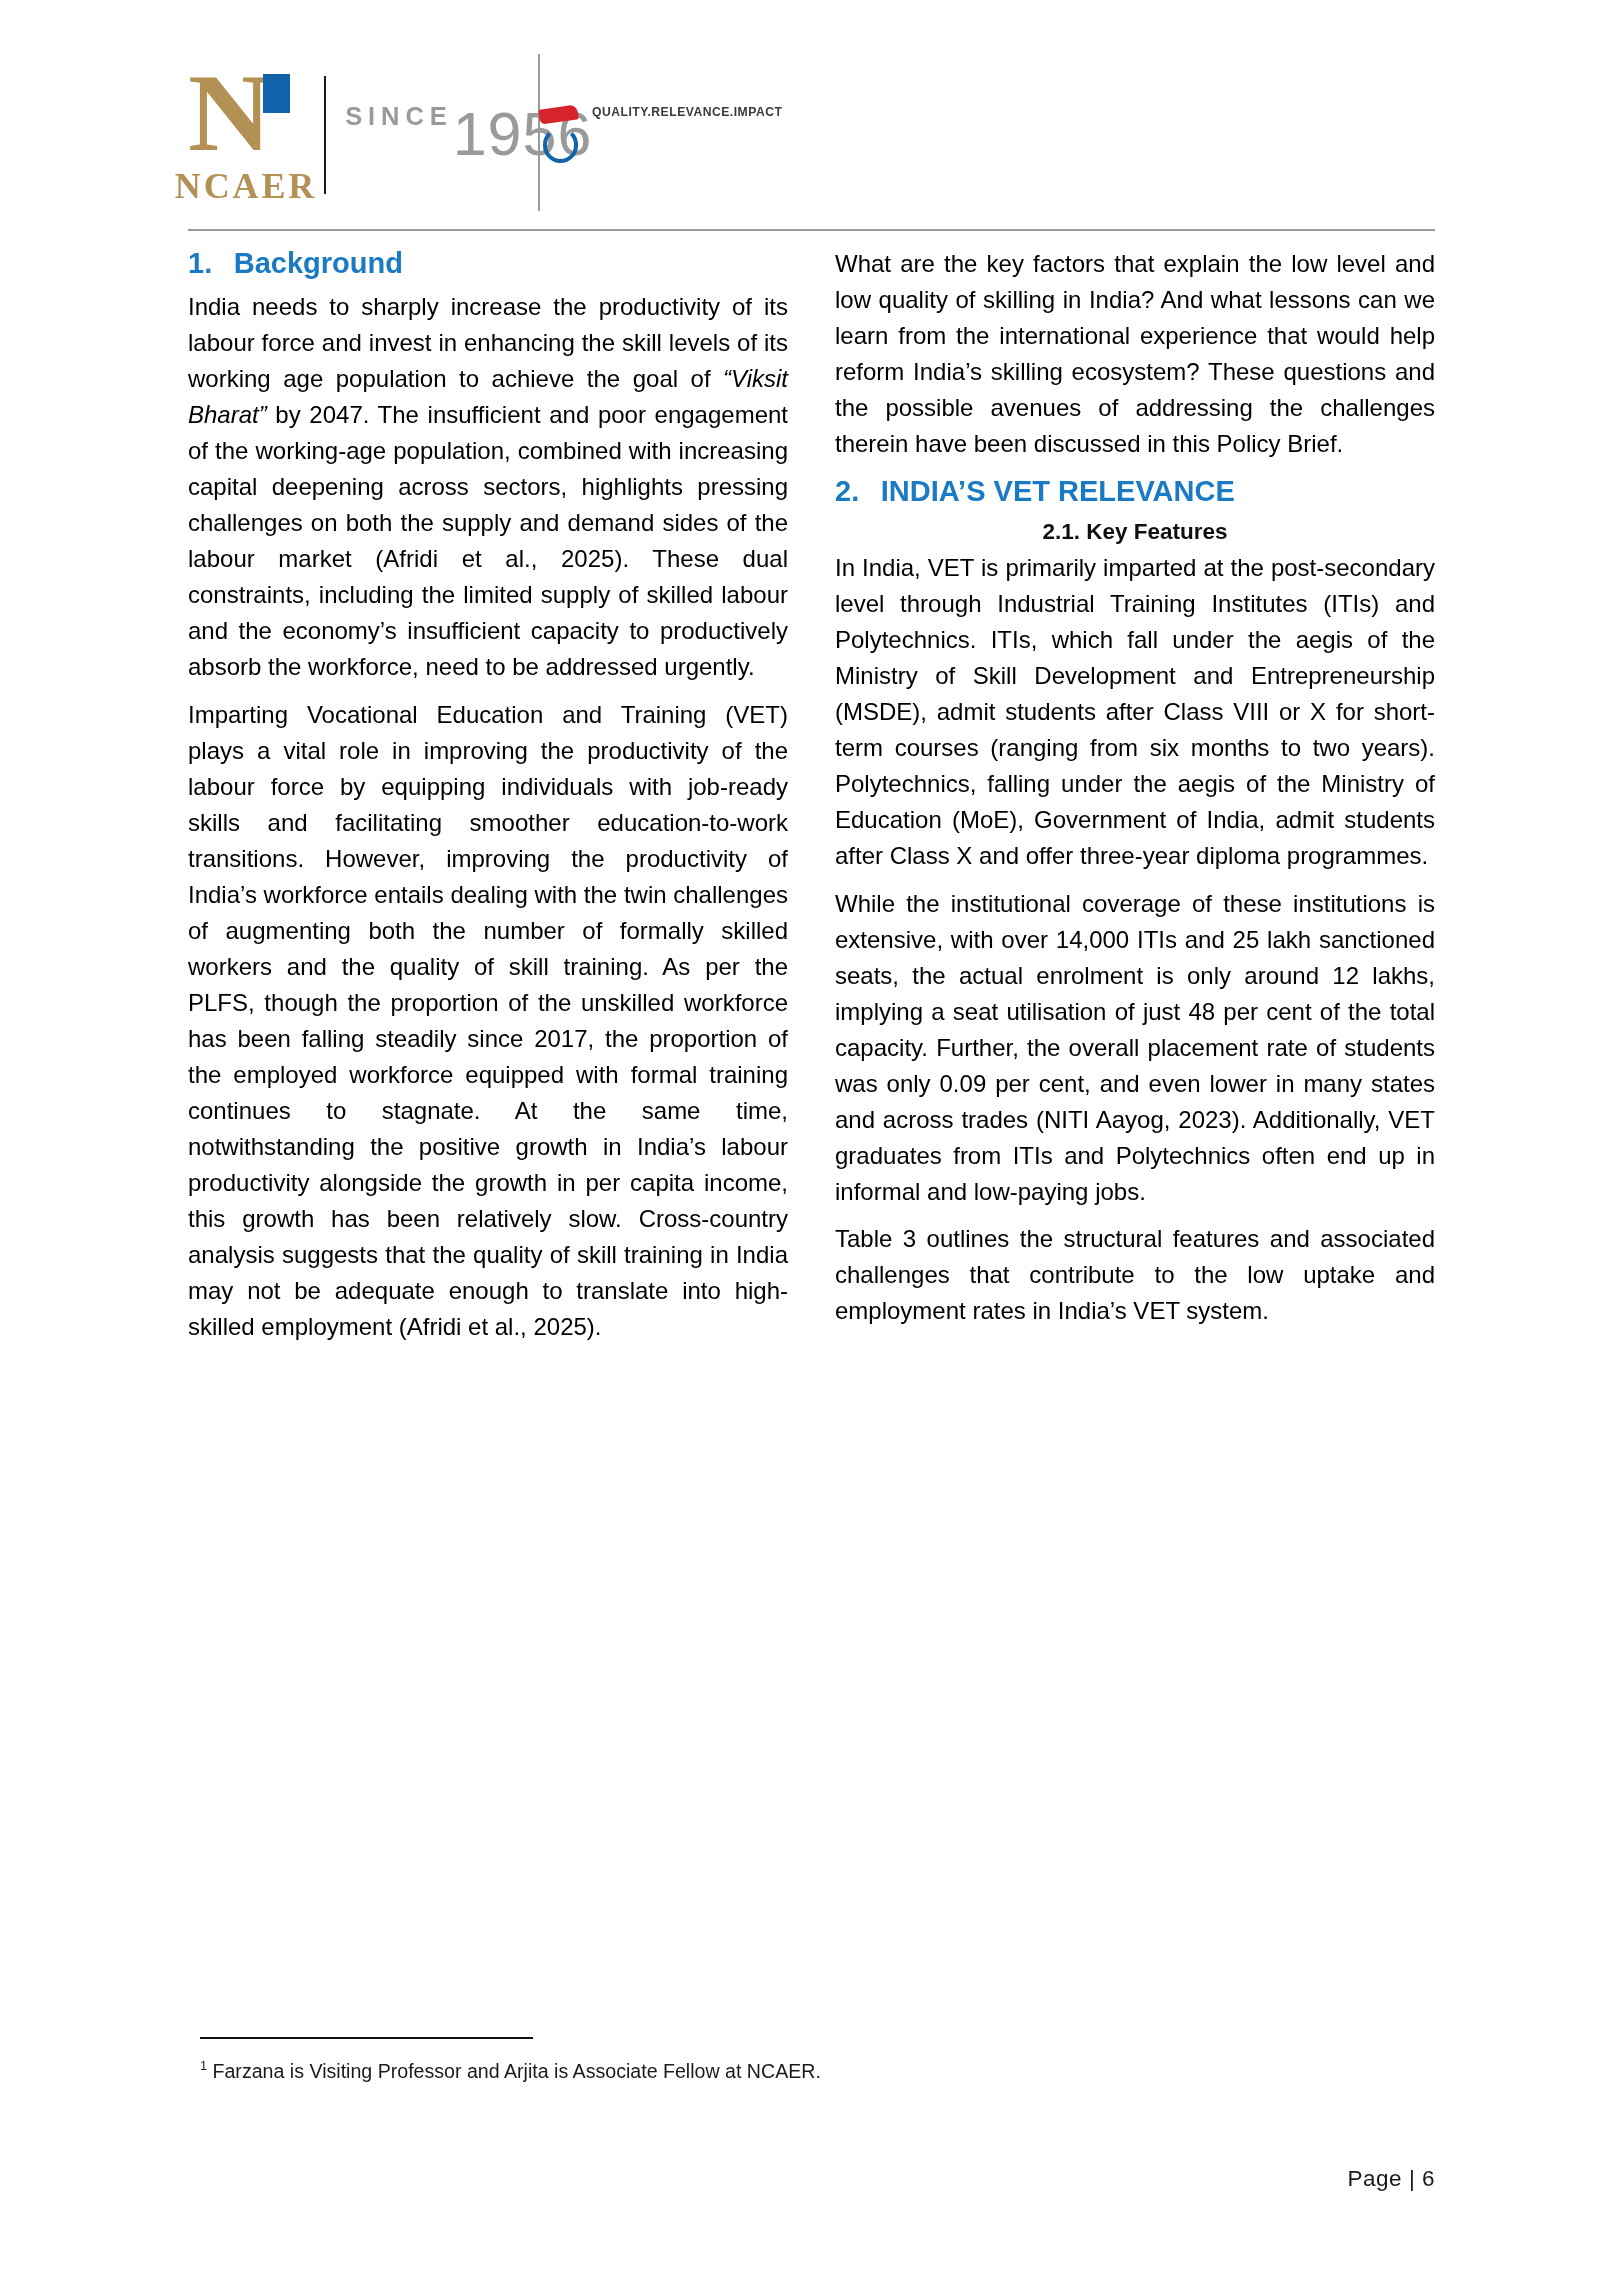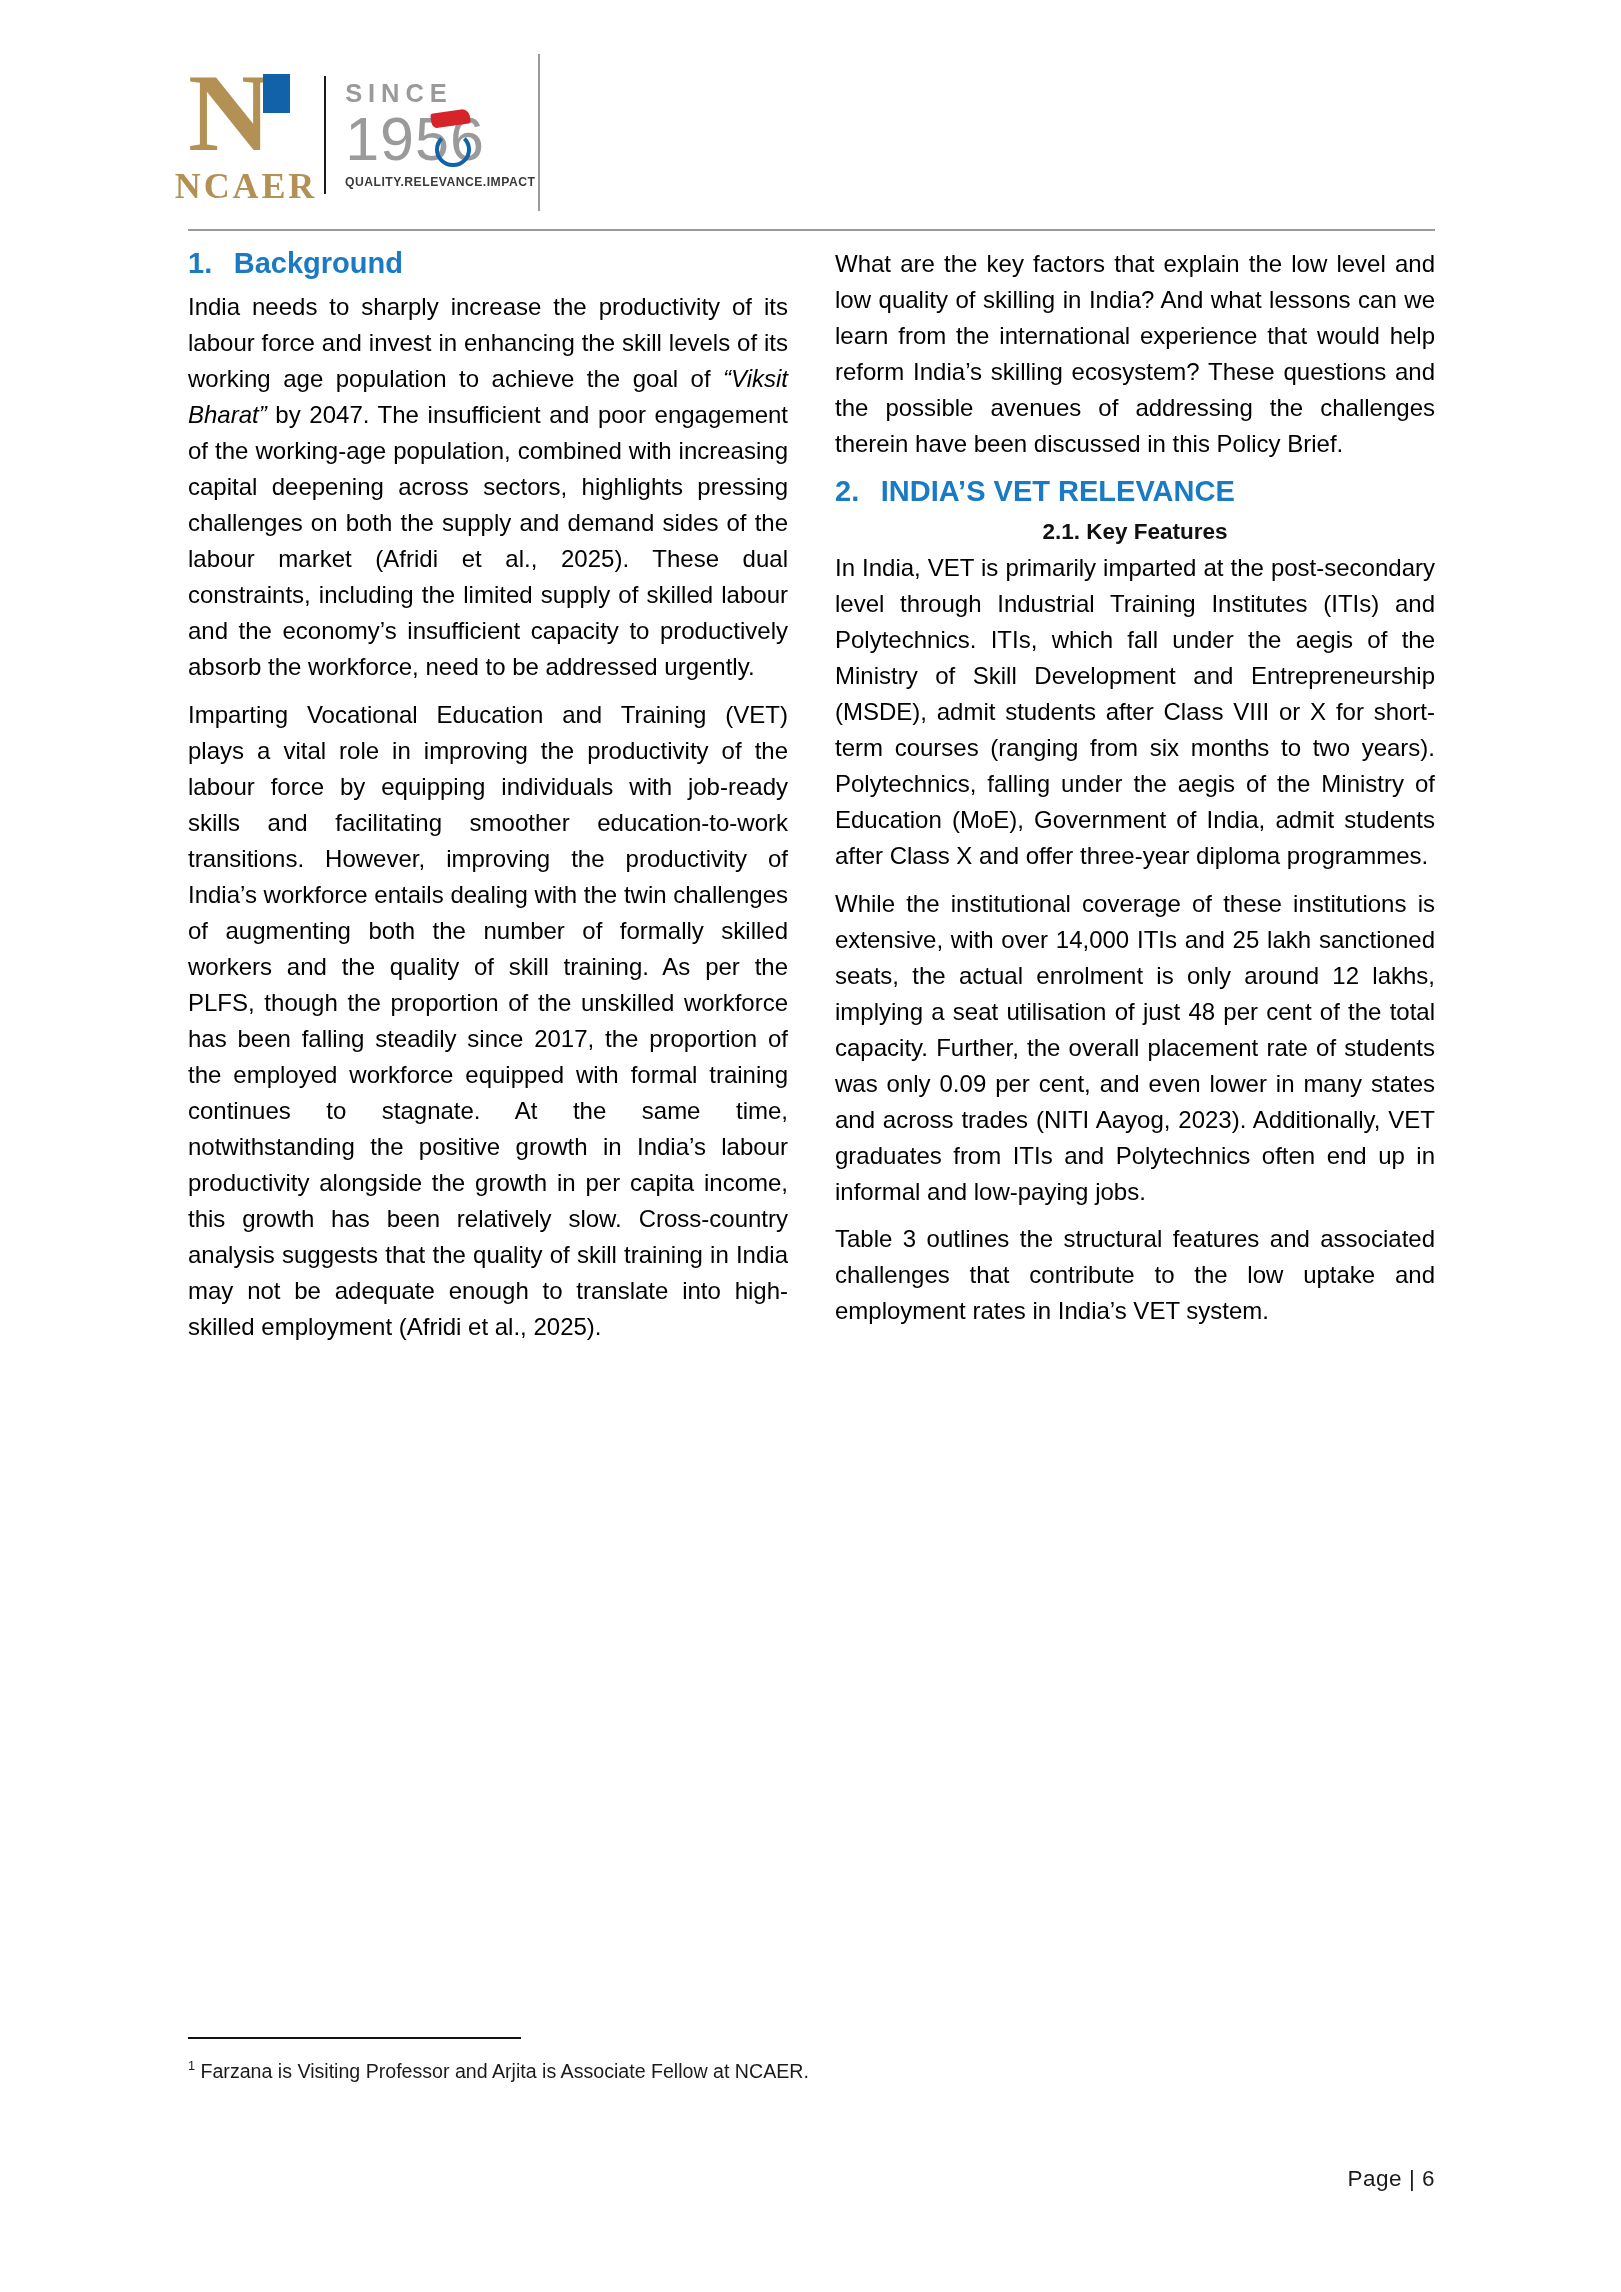--- a/index.html
+++ b/index.html
@@ -72,21 +72,21 @@
     margin-top: 8px;
   }
   .brand-divider {
     width: 2px;
     background: #1a1a1a;
     height: 118px;
     margin: 0 19.6px;
   }
   .since-mark {
     display: flex;
-    flex-direction: column;
+    flex-direction: row;
     width: 167px;
   }
   .since-word {
     font-family: "Liberation Sans", sans-serif;
     font-weight: 700;
     font-size: 25.5px;
     letter-spacing: 5.9px;
     color: #9a9a9a;
     line-height: 27.4px;
   }
@@ -212,21 +212,21 @@
     margin: 0 0 11.8px 0;
     text-align: justify;
     text-justify: inter-word;
     hyphens: none;
   }
   p.body em { font-style: italic; }
 
   
   .footnote-wrap {
     position: absolute;
-    left: 188px;
+    left: 200px;
     right: 186px;
     top: 2037px;
   }
   .footnote-rule {
     width: 333px;
     border-top: 2.9px solid #111111;
     margin-bottom: 13.7px;
   }
   .footnote {
     font-size: 19.6px;

